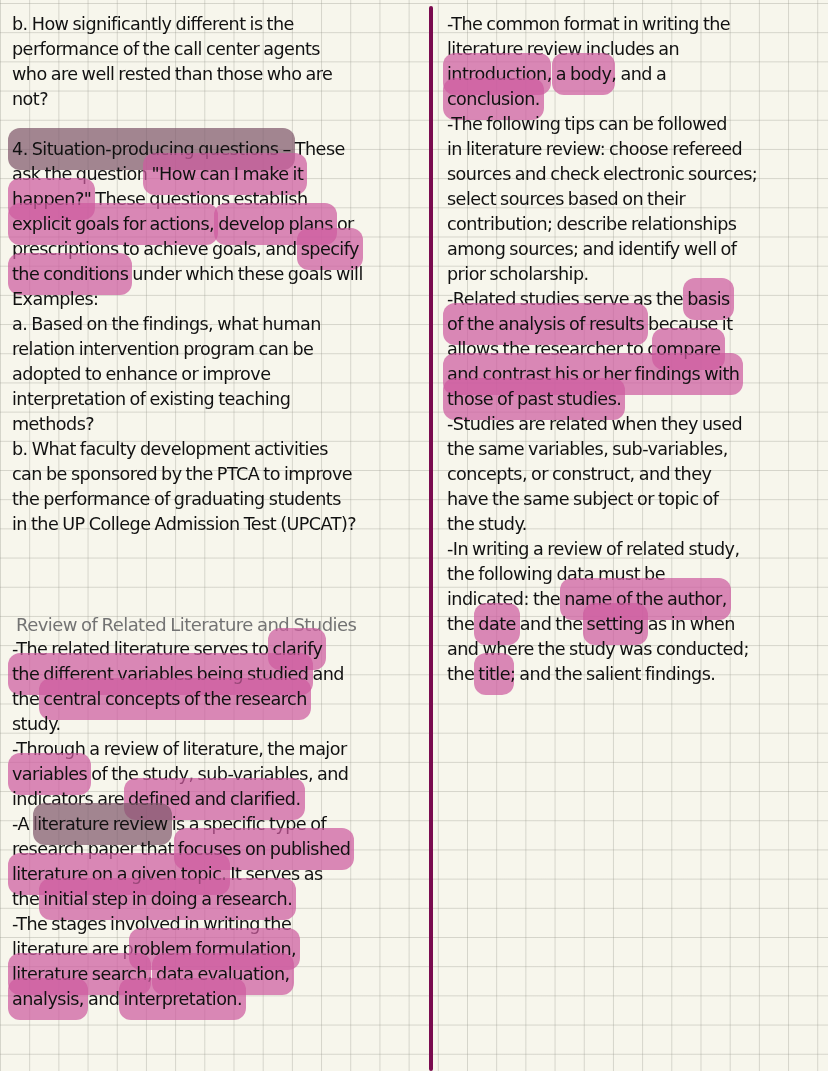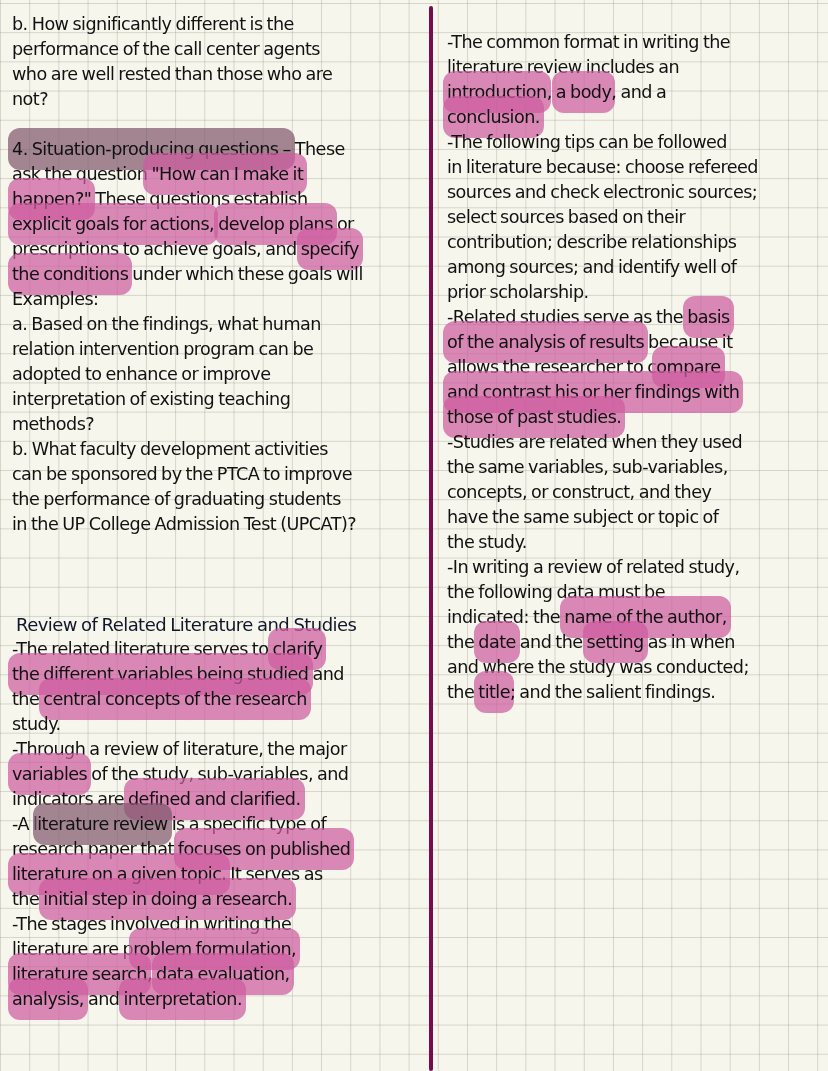--- a/index.html
+++ b/index.html
@@ -13,25 +13,25 @@
     background-position: 0px 3px;
     font-family: "DejaVu Sans", sans-serif;
     color:#111;
   }
   .divider {
     position:absolute; left:429px; top:6px; width:4px; height:1065px;
     background:#7a0b4f; border-radius:2px;
   }
   .col { position:absolute; top:12px; font-size:17.6px; line-height:25px; letter-spacing:-0.55px; word-spacing:-1px; }
   .col.left { left:12px; width:412px; }
-  .col.right { left:447px; width:376px;margin-top:18px; }
+  .col.right { left:447px; width:376px; }
   .line { white-space:nowrap; display:block; height:25px; }
   .hl { background:rgba(205,92,160,0.72); border-radius:12px; padding:11px 4px; margin:0 -4px; }
   .hl.dark { background:rgba(125,85,105,0.7); }
-  .heading { color:#0f172a; font-size:18px; }
+  .heading { color:#737373; font-size:18px; }
   .gap { display:block; height:25px; }
 </style>
 </head>
 <body>
 
 <div class="divider"></div>
 
 <div class="col left">
   <span class="line">b. How significantly different is the</span>
   <span class="line">performance of the call center agents</span>
@@ -78,21 +78,21 @@
   <span class="line"><span class="hl">analysis,</span><span> and </span><span class="hl">interpretation.</span></span>
 </div>
 
 <div class="col right">
   <span class="line">-The common format in writing the</span>
   <span class="line">literature review includes an</span>
   <span class="line"><span class="hl">introduction</span><span>, </span><span class="hl">a body</span><span>, and a</span></span>
   <span class="line"><span class="hl">conclusion.</span></span>
 
   <span class="line">-The following tips can be followed</span>
-  <span class="line">in literature because: choose refereed</span>
+  <span class="line">in literature review: choose refereed</span>
   <span class="line">sources and check electronic sources;</span>
   <span class="line">select sources based on their</span>
   <span class="line">contribution; describe relationships</span>
   <span class="line">among sources; and identify well of</span>
   <span class="line">prior scholarship.</span>
 
   <span class="line"><span>-Related studies serve as the </span><span class="hl">basis</span></span>
   <span class="line"><span class="hl">of the analysis of results</span><span> because it</span></span>
   <span class="line"><span>allows the researcher to c</span><span class="hl">ompare</span></span>
   <span class="line"><span class="hl">and contrast his or her findings with</span></span>

